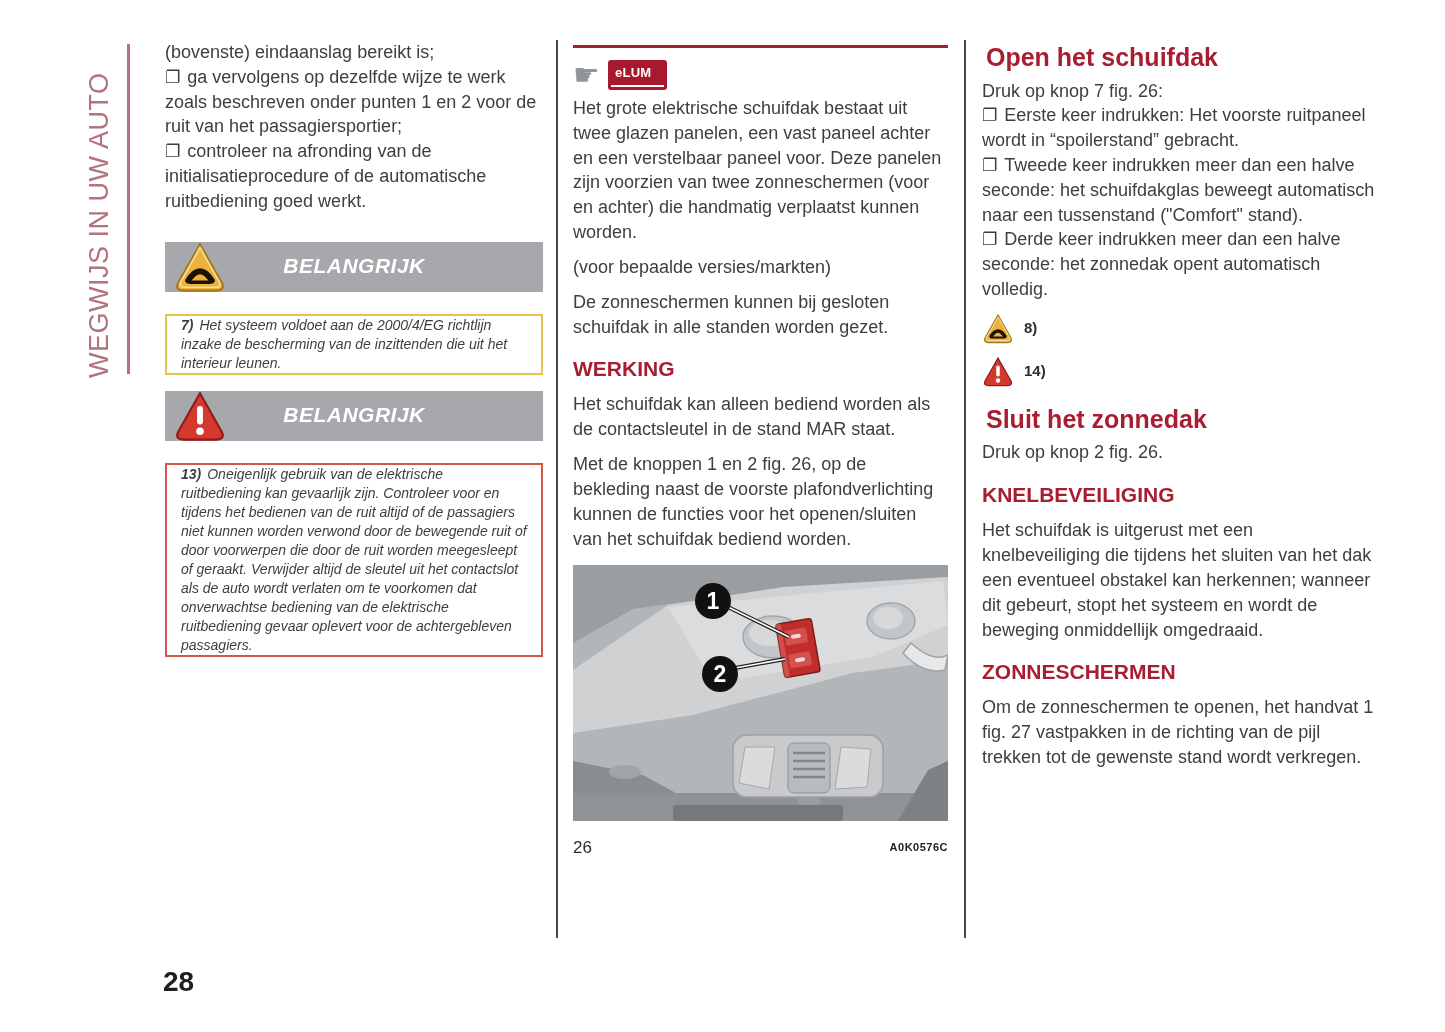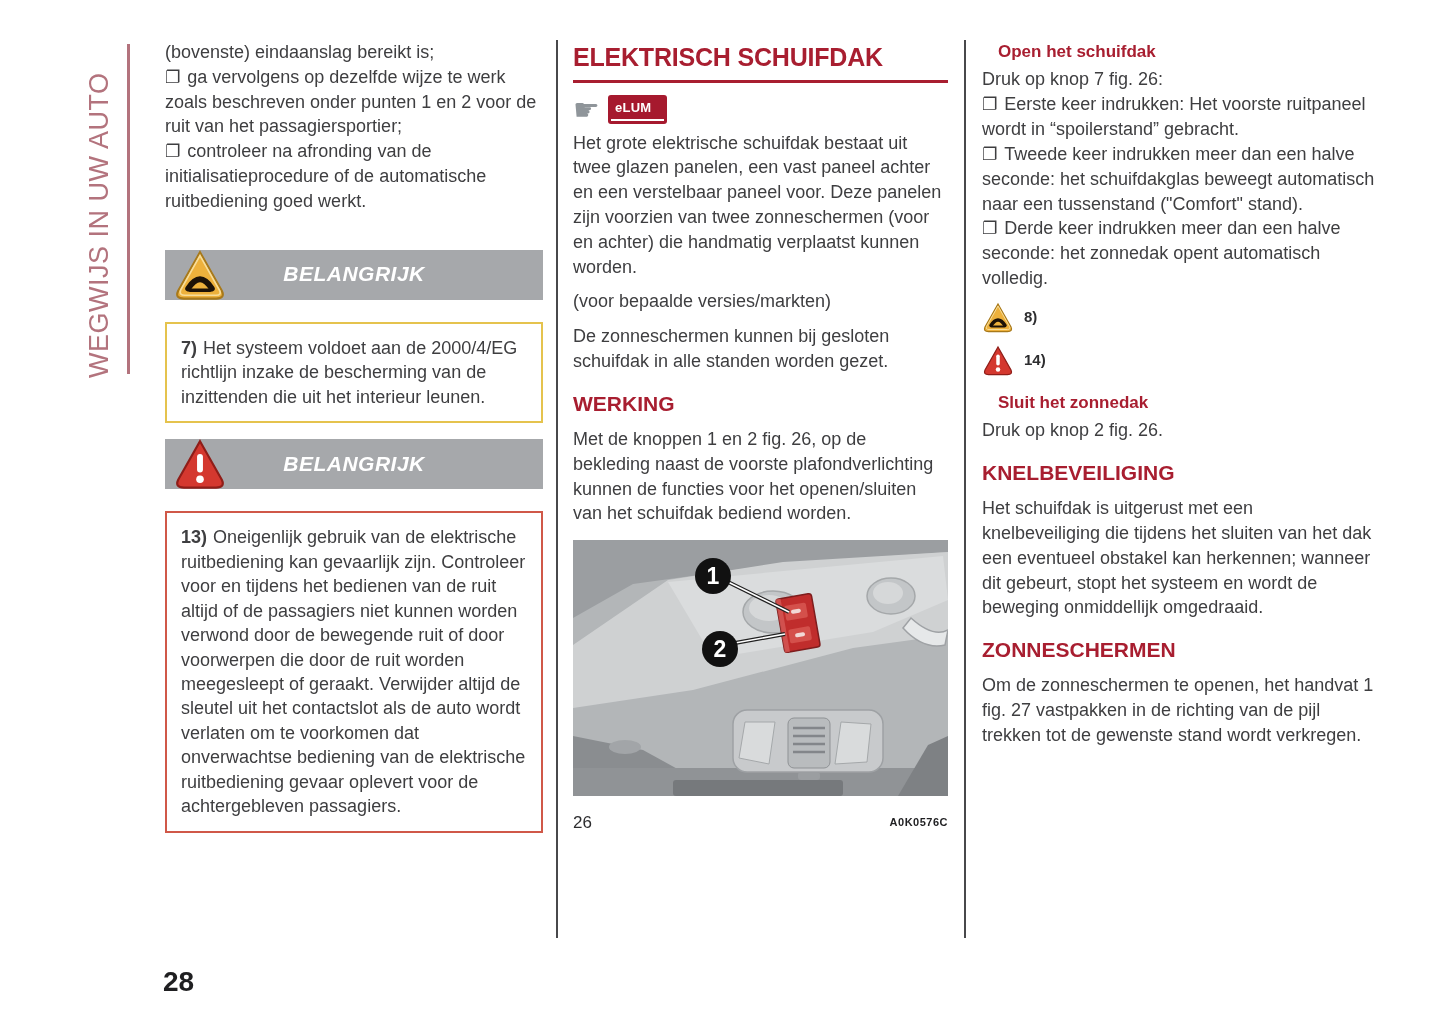--- a/index.html
+++ b/index.html
@@ -21,30 +21,30 @@
   #sep1{left:556px;} #sep2{left:964px;}
 
   p{margin:0 0 10px 0;}
   p.tight{margin:0;}
   .cb{font-family:"DejaVu Sans",sans-serif;color:#3e3e40;margin-right:7px;font-size:17px;}
 
   
   .h-main{font-size:25px;font-weight:bold;color:#a81e30;letter-spacing:-.2px;margin:0;}
   .h-rule{height:3px;background:#a81e30;margin:5px 0 12px 0;}
   .h-caps{font-size:21px;font-weight:bold;color:#a81e30;margin:16px 0 8px 0;}
-  .h-sub{font-size:17px;font-weight:bold;color:#a81e30;margin:14px 0 4px 16px;}
+  .h-sub{font-size:25px;font-weight:bold;color:#a81e30;margin:14px 0 4px 4px;}
 
   
   .imp-bar{position:relative;height:50px;background:#a6a8ab;display:flex;align-items:center;
-           justify-content:center;margin:36px 0 22px 0;}
+           justify-content:center;margin:28px 0 22px 0;}
   .imp-bar .bar-icon{position:absolute;left:8px;top:-3px;}
   .imp-label{color:#ffffff;font-weight:bold;font-style:italic;font-size:21px;letter-spacing:.5px;}
 
   
-  .note{border:2px solid;padding:12px 14px;font-size:18px;line-height:1.36;margin:0 0 14px 0;}
+  .note{border:2px solid;padding:0 14px;font-style:italic;font-size:14px;line-height:1.36;margin:0 0 14px 0;}
   .note-gold{border-color:#e5c34d;}
   .note-red{border-color:#d05848;}
   .note-num{font-weight:bold;margin-right:6px;}
 
   
   .icon-row{display:flex;align-items:center;gap:8px;margin:8px 0 6px 0;}
   .hand{font-family:"DejaVu Sans",sans-serif;font-size:30px;color:#8f959a;line-height:1;}
   .elum{position:relative;display:inline-block;background:#a6192e;color:#fff;font-weight:bold;
         font-size:13px;padding:4px 15px 8px 7px;border-radius:3px;letter-spacing:.3px;}
   .elum::after{content:"";position:absolute;left:3px;right:3px;bottom:3px;height:2px;background:#ffffff;}
@@ -116,33 +116,33 @@
       </span>
       <span class="imp-label">BELANGRIJK</span>
     </div>
 
     <div class="note note-red">
       <span class="note-num">13)</span><span>Oneigenlijk gebruik van de elektrische ruitbediening kan gevaarlijk zijn. Controleer voor en tijdens het bedienen van de ruit altijd of de passagiers niet kunnen worden verwond door de bewegende ruit of door voorwerpen die door de ruit worden meegesleept of geraakt. Verwijder altijd de sleutel uit het contactslot als de auto wordt verlaten om te voorkomen dat onverwachtse bediening van de elektrische ruitbediening gevaar oplevert voor de achtergebleven passagiers.</span>
     </div>
   </div>
 
   <div class="col" id="col2">
-    <h1 class="h-main">ELEKTRISCH SCHUIFDAK</h1>
     <div class="h-rule"></div>
 
     <div class="icon-row">
       <span class="hand">☛</span>
       <span class="elum">eLUM</span>
     </div>
 
     <p>Het grote elektrische schuifdak bestaat uit twee glazen panelen, een vast paneel achter en een verstelbaar paneel voor. Deze panelen zijn voorzien van twee zonneschermen (voor en achter) die handmatig verplaatst kunnen worden.</p>
     <p>(voor bepaalde versies/markten)</p>
     <p>De zonneschermen kunnen bij gesloten schuifdak in alle standen worden gezet.</p>
 
     <h2 class="h-caps">WERKING</h2>
+    <p>Het schuifdak kan alleen bediend worden als de contactsleutel in de stand MAR staat.</p>
     <p>Met de knoppen 1 en 2 fig. 26, op de bekleding naast de voorste plafondverlichting kunnen de functies voor het openen/sluiten van het schuifdak bediend worden.</p>
 
     <div class="figure">
       <svg width="375" height="256" viewBox="0 0 375 256">
         <rect x="0" y="0" width="375" height="256" fill="#b3b6b8"></rect>
         <polygon points="0,0 375,0 375,12 205,24 60,44 0,78" fill="#9b9ea1"></polygon>
         <polygon points="0,105 95,40 210,22 375,12 375,95 280,108 120,150 0,168" fill="#cfd1d2"></polygon>
         <polygon points="95,42 370,16 375,60 300,92 140,118" fill="#dadcdd"></polygon>
         <ellipse cx="200" cy="72" rx="30" ry="21" fill="#c3c6c8" stroke="#a5a8aa" stroke-width="1.5"></ellipse>
         <ellipse cx="196" cy="68" rx="20" ry="13" fill="#d6d8d9"></ellipse>

